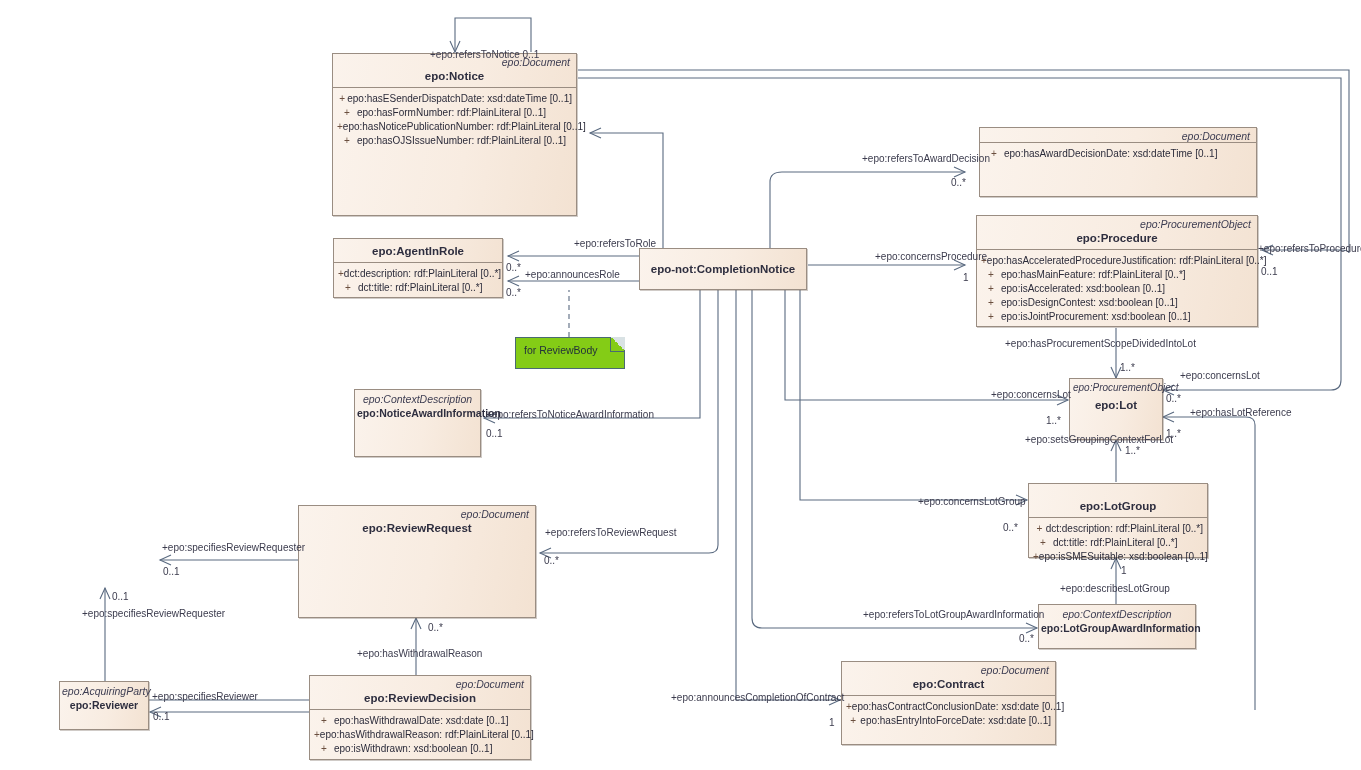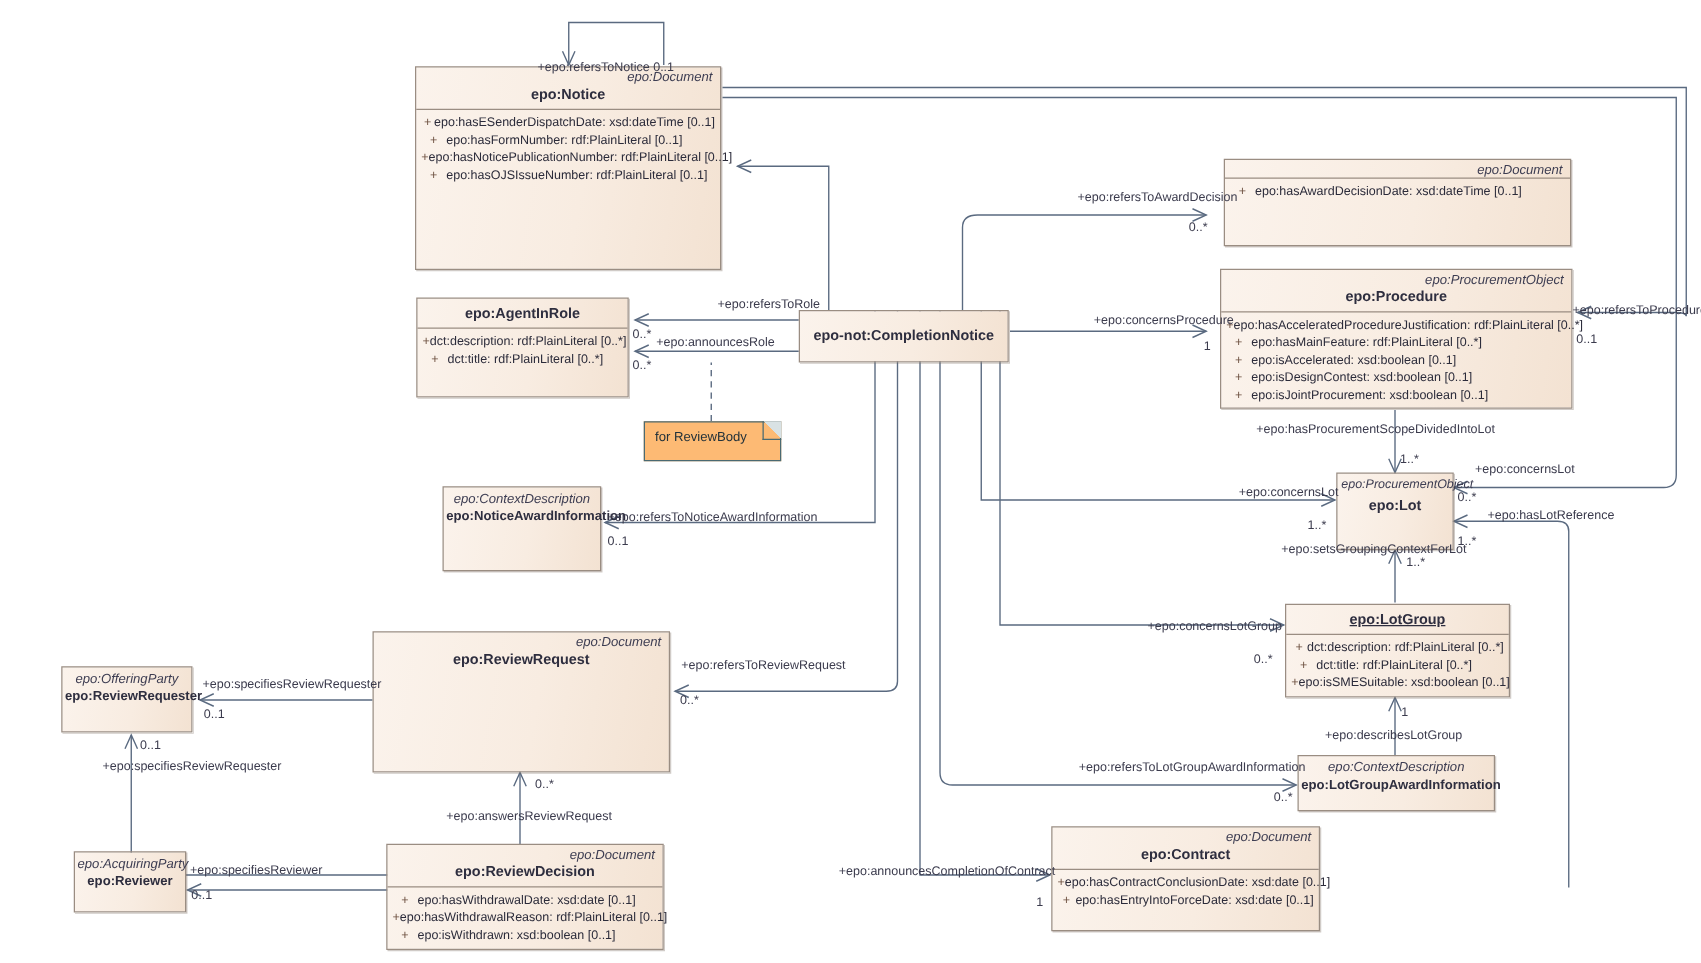--- a/index.html
+++ b/index.html
@@ -45,21 +45,21 @@
     white-space:nowrap;
     display:flex;
   }
   .cls .attr .plus{display:inline-block;width:20px;color:#6b4f3f;text-align:center;}
   .cls .body-fill{flex:1;}
 
   .note{
     position:absolute;
     box-sizing:border-box;
     border:1px solid #4a6a72;
-    background:#fdba74;
+    background:#84cc16;
     font-size:10.5px;
     color:#23323a;
     padding:6px 8px;
     line-height:13px;
   }
   .note .fold{
     position:absolute;right:-1px;top:-1px;width:14px;height:14px;
     background:linear-gradient(225deg,#d9e2e4 0 50%,transparent 50%);
     border-left:1px solid #4a6a72;border-bottom:1px solid #4a6a72;
   }
@@ -203,21 +203,21 @@
           <span class="plus">+</span>
           <span>epo:isDesignContest: xsd:boolean [0..1]</span>
         </div>
       <div class="attr">
           <span class="plus">+</span>
           <span>epo:isJointProcurement: xsd:boolean [0..1]</span>
         </div>
     </div>
   </div>
 
-  <div class="cls" style="left:333px;top:238px;width:170px;height:80px;display:flex;flex-direction:column;">
+  <div class="cls" style="left:333px;top:238px;width:170px;height:60px;display:flex;flex-direction:column;">
     <div class="cname" style="padding-top:6px;">epo:AgentInRole</div>
     <div class="sep"></div>
     <div class="attrs body-fill">
       <div class="attr">
           <span class="plus">+</span>
           <span>dct:description: rdf:PlainLiteral [0..*]</span>
         </div>
       <div class="attr">
           <span class="plus">+</span>
           <span>dct:title: rdf:PlainLiteral [0..*]</span>
@@ -233,21 +233,21 @@
     <div class="stereo fill" style="padding:3px 2px 0 2px;">epo:ContextDescription</div>
     <div class="cname leftish" style="font-size:10.5px;">epo:NoticeAwardInformation</div>
   </div>
 
   <div class="cls" style="left:1069px;top:378px;width:94px;height:62px;display:flex;flex-direction:column;">
     <div class="stereo left" style="padding:3px 2px 0 3px;font-size:10px;">epo:ProcurementObject</div>
     <div class="cname" style="padding-top:5px;">epo:Lot</div>
   </div>
 
   <div class="cls" style="left:1028px;top:483px;width:180px;height:75px;display:flex;flex-direction:column;">
-    <div class="cname" style="padding-top:6px;text-decoration:underline;">epo:LotGroup</div>
+    <div class="cname" style="padding-top:16px;">epo:LotGroup</div>
     <div class="sep"></div>
     <div class="attrs body-fill">
       <div class="attr">
           <span class="plus">+</span>
           <span>dct:description: rdf:PlainLiteral [0..*]</span>
         </div>
       <div class="attr">
           <span class="plus">+</span>
           <span>dct:title: rdf:PlainLiteral [0..*]</span>
         </div>
@@ -262,24 +262,20 @@
     <div class="stereo fill" style="padding:3px 3px 0 3px;">epo:ContextDescription</div>
     <div class="cname leftish" style="font-size:10.5px;">epo:LotGroupAwardInformation</div>
   </div>
 
   <div class="cls" style="left:298px;top:505px;width:238px;height:113px;display:flex;flex-direction:column;">
     <div class="stereo">epo:Document</div>
     <div class="cname">epo:ReviewRequest</div>
     <div class="body-fill"></div>
   </div>
 
-  <div class="cls" style="left:49px;top:533px;width:105px;height:53px;display:flex;flex-direction:column;">
-    <div class="stereo fill" style="padding:3px 2px 0 2px;">epo:OfferingParty</div>
-    <div class="cname leftish" style="font-size:10.5px;">epo:ReviewRequester</div>
-  </div>
 
   <div class="cls" style="left:59px;top:681px;width:90px;height:49px;display:flex;flex-direction:column;">
     <div class="stereo fill" style="padding:3px 2px 0 2px;">epo:AcquiringParty</div>
     <div class="cname leftish" style="font-size:10.5px;">epo:Reviewer</div>
   </div>
 
   <div class="cls" style="left:309px;top:675px;width:222px;height:85px;display:flex;flex-direction:column;">
     <div class="stereo">epo:Document</div>
     <div class="cname">epo:ReviewDecision</div>
     <div class="sep"></div>
@@ -332,21 +328,21 @@
   <div class="lbl" style="left:1190px;top:407px;">+epo:hasLotReference</div>
   <div class="lbl" style="left:1025px;top:434px;">+epo:setsGroupingContextForLot</div>
   <div class="lbl" style="left:918px;top:496px;">+epo:concernsLotGroup</div>
   <div class="lbl" style="left:1060px;top:583px;">+epo:describesLotGroup</div>
   <div class="lbl" style="left:863px;top:609px;">+epo:refersToLotGroupAwardInformation</div>
   <div class="lbl" style="left:486px;top:409px;">+epo:refersToNoticeAwardInformation</div>
   <div class="lbl" style="left:545px;top:527px;">+epo:refersToReviewRequest</div>
   <div class="lbl" style="left:162px;top:542px;">+epo:specifiesReviewRequester</div>
   <div class="lbl" style="left:82px;top:608px;">+epo:specifiesReviewRequester</div>
   <div class="lbl" style="left:152px;top:691px;">+epo:specifiesReviewer</div>
-  <div class="lbl" style="left:357px;top:648px;">+epo:answersReviewRequest</div>
+  <div class="lbl" style="left:357px;top:648px;">+epo:hasWithdrawalReason</div>
   <div class="lbl" style="left:671px;top:692px;">+epo:announcesCompletionOfContract</div>
 
   <div class="mult" style="left:951px;top:177px;">0..*</div>
   <div class="mult" style="left:963px;top:272px;">1</div>
   <div class="mult" style="left:1261px;top:266px;">0..1</div>
   <div class="mult" style="left:506px;top:262px;">0..*</div>
   <div class="mult" style="left:506px;top:287px;">0..*</div>
   <div class="mult" style="left:1120px;top:362px;">1..*</div>
   <div class="mult" style="left:1166px;top:393px;">0..*</div>
   <div class="mult" style="left:1046px;top:415px;">1..*</div>

